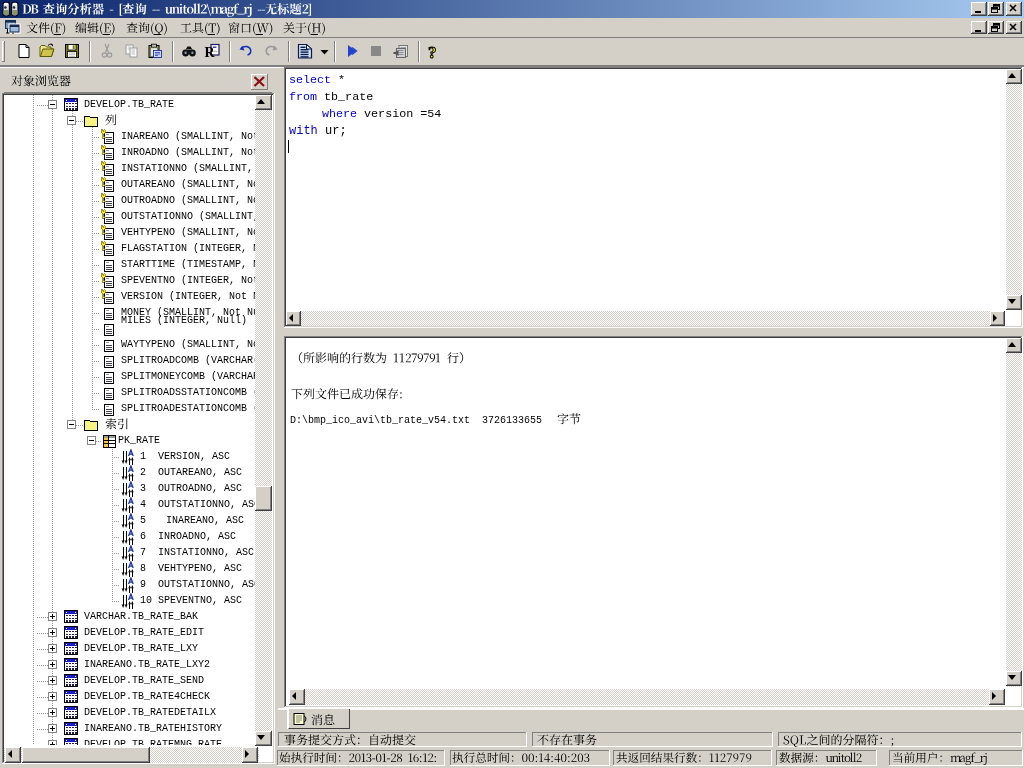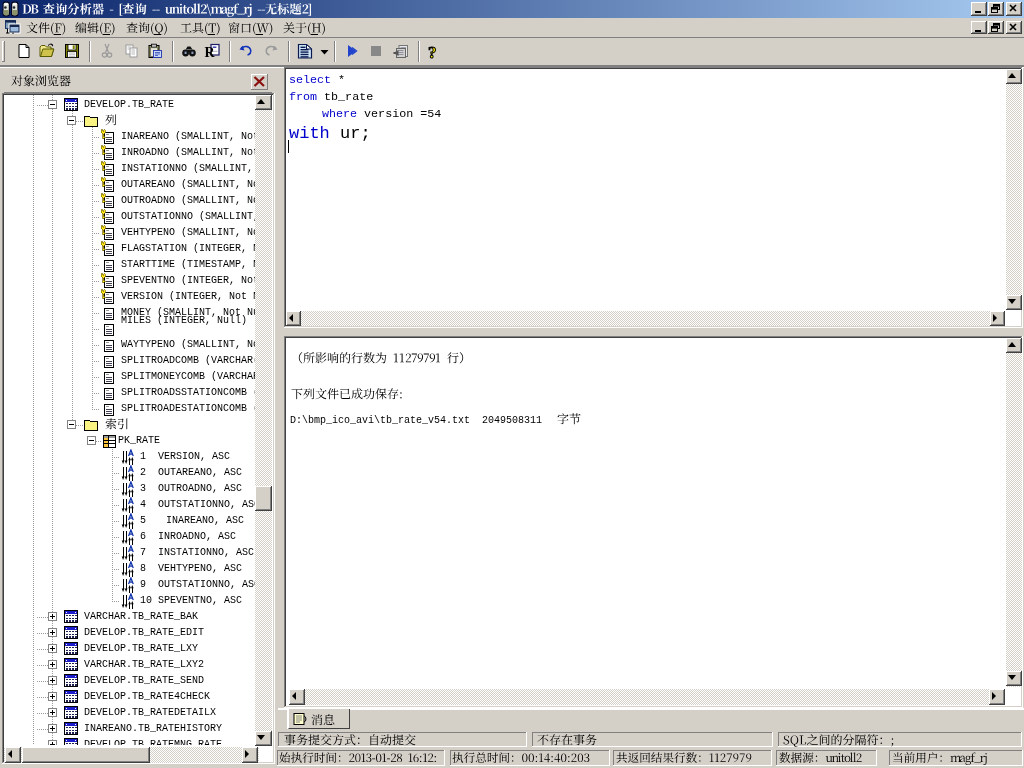--- a/index.html
+++ b/index.html
@@ -590,21 +590,21 @@
       </div>
 <div class="hdot" style="left:33px;top:570px;width:12px"></div>
 <div class="a" style="left:0;top:0">
         <div class="a" style="left:44px;top:565px;width:7px;height:7px;background:#fff;border:1px solid #848484">
           <div class="a" style="left:1px;top:3px;width:5px;height:1px;background:#000"></div>
           <div class="a" style="left:3px;top:1px;width:1px;height:5px;background:#000"></div>
         </div>
         <svg class="a" style="left:59px;top:562px" width="16" height="16">
           <use href="#tbl"></use>
         </svg>
-        <div class="a mono" style="left:80px;top:564px">VARCHAR.TB_RATE_LXY2</div>
+        <div class="a mono" style="left:80px;top:564px">INAREANO.TB_RATE_LXY2</div>
       </div>
 <div class="hdot" style="left:33px;top:586px;width:12px"></div>
 <div class="a" style="left:0;top:0">
         <div class="a" style="left:44px;top:581px;width:7px;height:7px;background:#fff;border:1px solid #848484">
           <div class="a" style="left:1px;top:3px;width:5px;height:1px;background:#000"></div>
           <div class="a" style="left:3px;top:1px;width:1px;height:5px;background:#000"></div>
         </div>
         <svg class="a" style="left:59px;top:578px" width="16" height="16">
           <use href="#tbl"></use>
         </svg>
@@ -684,21 +684,21 @@
         <path d="M2 1 L6 5 L2 9 Z" fill="#000"></path>
       </svg>
     </div>
 <div class="a rais2" style="left:22px;top:747px;width:128px;height:16px"></div>
 <div class="a sunk2" style="left:284px;top:67px;width:739px;height:261px">
       <div style="position:absolute;left:2px;top:2px;width:735px;height:257px;background:#fff"></div>
     </div>
 <div class="a mono" style="left:289px;top:73px;font-size:11.7px;"><span style="color:#0000cc">select</span><span> *</span></div>
 <div class="a mono" style="left:289px;top:90px;font-size:11.7px;"><span style="color:#0000cc">from</span><span> tb_rate</span></div>
 <div class="a mono" style="left:289px;top:107px;font-size:11.7px;margin-left:33px;"><span style="color:#0000cc">where</span><span> version =54</span></div>
-<div class="a mono" style="left:289px;top:124px;font-size:17px;text-align:right;"><span style="color:#0000cc">with</span><span> ur;</span></div>
+<div class="a mono" style="left:289px;top:124px;font-size:12px;text-align:right;"><span style="color:#0000cc">with</span><span> ur;</span></div>
 <div class="a" style="left:288px;top:140px;width:1px;height:13px;background:#000"></div>
 <div class="a track" style="left:1006px;top:69px;width:16px;height:241px"></div>
 <div class="a rais2" style="left:1006px;top:69px;width:16px;height:15px">
       <svg width="10" height="10" style="position:absolute;left:1px;top:2px">
         <path d="M5 2 L9 7 L1 7 Z" fill="#000"></path>
       </svg>
     </div>
 <div class="a rais2" style="left:1006px;top:295px;width:16px;height:15px">
       <svg width="10" height="10" style="position:absolute;left:1px;top:2px">
         <path d="M1 2 L9 2 L5 7 Z" fill="#000"></path>
@@ -717,21 +717,21 @@
     </div>
 <div class="a sunk2" style="left:284px;top:336px;width:739px;height:372px">
       <div style="position:absolute;left:2px;top:2px;width:735px;height:368px;background:#fff"></div>
     </div>
 <div style="position:absolute;left:291px;top:352px;"><svg width="182" height="16" viewBox="0 0 182 16">
         <path d="M11.2 0.4 11 0.1C9.4 1.2 7.8 2.9 7.8 5.8C7.8 8.7 9.4 10.3 11 11.4L11.2 11.1C9.9 10 8.6 8.3 8.6 5.8C8.6 3.2 9.9 1.5 11.2 0.4ZM22.6 3.5 22.1 4.2H19.3V1.7C20.6 1.6 21.9 1.4 22.8 1.2C23.1 1.3 23.3 1.3 23.4 1.2L22.4 0.2C21.7 0.6 20.5 1 19.4 1.4L18.6 1.1V4.4C18.6 6.8 18.2 9.2 16.3 11.1L16.4 11.3C19 9.5 19.3 6.8 19.3 4.6H21.2V11.2H21.3C21.7 11.2 22 11 22 11V4.6H23.3C23.5 4.6 23.6 4.5 23.6 4.4C23.2 4 22.6 3.5 22.6 3.5ZM17.8 1 16.9 0.3C16.3 0.6 15.1 1.2 14.1 1.5L13.4 1.3V5C13.4 7.1 13.4 9.3 12.4 11.2L12.6 11.3C13.7 10 14 8.4 14.1 6.8H16.6V7.5H16.7C16.9 7.5 17.3 7.3 17.3 7.2V3.8C17.6 3.8 17.8 3.7 17.8 3.6L16.9 2.8L16.5 3.3H14.2V1.8C15.3 1.6 16.5 1.3 17.3 1C17.5 1.1 17.7 1.1 17.8 1ZM14.2 6.4C14.2 6 14.2 5.5 14.2 5V3.7H16.6V6.4ZM35.6 7.5 34.5 6.9C33.3 8.7 31.7 10.1 29.9 11L30 11.2C32 10.4 33.8 9.2 35.1 7.6C35.4 7.7 35.5 7.6 35.6 7.5ZM35.3 4.2 34.2 3.6C33.3 4.9 32 6.1 30.8 7.1L30.9 7.3C32.4 6.5 33.8 5.4 34.9 4.3C35.1 4.4 35.2 4.3 35.3 4.2ZM35.1 1.1 34 0.5C33.1 1.7 31.9 2.8 30.8 3.7L30.9 3.9C32.3 3.2 33.6 2.2 34.6 1.2C34.9 1.3 35 1.2 35.1 1.1ZM27.1 8.8 26 8.3C25.7 9 25.1 10 24.5 10.6L24.6 10.8C25.4 10.3 26.2 9.6 26.6 8.9C26.9 9 27 8.9 27.1 8.8ZM28.6 8.4 28.5 8.5C29 8.8 29.6 9.5 29.7 10.1C30.5 10.6 31.1 9 28.6 8.4ZM30.5 4.2 30 4.8H28.2C28.6 4.6 28.7 3.9 27.4 3.7L27.2 3.7C27.5 4 27.6 4.4 27.6 4.7C27.7 4.8 27.8 4.8 27.8 4.8H24.5L24.6 5.2H31.2C31.4 5.2 31.5 5.1 31.5 5C31.1 4.6 30.5 4.2 30.5 4.2ZM29.5 1.1V2H26.2V1.1ZM26.2 4V3.6H29.5V4.1H29.6C29.9 4.1 30.2 3.9 30.2 3.9V1.2C30.5 1.2 30.7 1.1 30.8 1L29.8 0.3L29.4 0.8H26.2L25.5 0.4V4.2H25.6C25.9 4.2 26.2 4.1 26.2 4ZM26.2 3.2V2.3H29.5V3.2ZM29.5 6.3V7.4H26.2V6.3ZM28.2 10.1V7.7H29.5V8.3H29.6C29.8 8.3 30.2 8.1 30.2 8.1V6.4C30.4 6.3 30.6 6.3 30.6 6.2L29.7 5.5L29.4 5.9H26.3L25.5 5.6V8.3H25.6C25.9 8.3 26.2 8.2 26.2 8.1V7.7H27.5V10.1C27.5 10.3 27.4 10.3 27.3 10.3C27.1 10.3 26.3 10.3 26.3 10.3V10.4C26.7 10.5 26.9 10.6 27 10.7C27.1 10.8 27.2 11 27.2 11.2C28.1 11.1 28.2 10.7 28.2 10.1ZM39 2V7.2H37.6V2ZM36.9 1.7V9.1H37.1C37.4 9.1 37.6 8.9 37.6 8.8V7.5H39V8.5H39.1C39.4 8.5 39.7 8.3 39.7 8.2V2.1C40 2.1 40.1 2 40.2 1.9L39.3 1.2L38.9 1.7H37.7L36.9 1.3ZM42.5 4.3V8.7H42.6C42.9 8.7 43.1 8.6 43.1 8.5V7.7H44.5V8.4H44.6C44.8 8.4 45.1 8.3 45.2 8.2V4.8C45.3 4.7 45.5 4.6 45.5 4.6L44.8 4L44.4 4.3H43.2L42.5 4ZM43.1 7.3V4.7H44.5V7.3ZM43.3 0.3C43.2 0.9 43 1.8 42.8 2.5H41.5L40.7 2.1V11.2H40.8C41.1 11.2 41.4 11 41.4 10.9V2.8H46.2V10C46.2 10.2 46.2 10.3 46 10.3C45.7 10.3 44.5 10.2 44.5 10.2V10.4C45.1 10.5 45.3 10.5 45.5 10.7C45.7 10.8 45.7 11 45.8 11.3C46.9 11.1 47 10.8 47 10.1V2.9C47.2 2.9 47.4 2.8 47.5 2.7L46.5 2L46.1 2.5H43.2C43.5 2 43.9 1.3 44.2 0.8C44.4 0.8 44.6 0.7 44.7 0.5ZM54.5 4.9 54.4 4.9C55 5.6 55.7 6.6 55.9 7.4C56.7 8.1 57.4 6.2 54.5 4.9ZM52 0.6 50.7 0.3C50.6 0.9 50.4 1.8 50.3 2.4H49.9L49.1 2V10.9H49.2C49.5 10.9 49.8 10.7 49.8 10.6V9.6H52.3V10.5H52.4C52.7 10.5 53.1 10.3 53.1 10.2V2.9C53.3 2.8 53.5 2.7 53.6 2.7L52.7 1.9L52.2 2.4H50.7C51 1.9 51.3 1.3 51.6 0.8C51.8 0.8 51.9 0.7 52 0.6ZM52.3 2.7V5.7H49.8V2.7ZM49.8 6.1H52.3V9.3H49.8ZM56.5 0.6 55.2 0.3C54.8 2.1 54.1 4 53.3 5.1L53.5 5.3C54.1 4.6 54.7 3.7 55.2 2.7H58.2C58.1 6.8 57.9 9.6 57.5 10C57.3 10.2 57.2 10.2 57 10.2C56.7 10.2 55.8 10.1 55.3 10L55.3 10.3C55.8 10.3 56.3 10.5 56.5 10.6C56.7 10.8 56.7 11 56.7 11.2C57.3 11.2 57.8 11.1 58.1 10.7C58.7 10 58.9 7.3 59 2.8C59.2 2.8 59.4 2.8 59.5 2.7L58.5 1.8L58 2.4H55.4C55.6 1.9 55.8 1.4 56 0.9C56.3 0.9 56.4 0.8 56.5 0.6ZM63.5 0.3C62.9 1.3 61.7 2.7 60.6 3.6L60.7 3.8C62 3 63.4 1.9 64.1 1C64.4 1.1 64.5 1 64.5 0.9ZM65.2 1.4 65.3 1.7H70.8C70.9 1.7 71.1 1.7 71.1 1.5C70.7 1.2 70.1 0.7 70.1 0.7L69.5 1.4ZM63.6 2.8C62.9 4 61.6 5.9 60.4 7L60.5 7.2C61.2 6.7 61.8 6.2 62.4 5.6V11.3H62.5C62.9 11.3 63.2 11.1 63.2 11V5.2C63.4 5.1 63.5 5.1 63.6 5L63.2 4.8C63.6 4.4 63.9 3.9 64.2 3.5C64.5 3.6 64.6 3.5 64.7 3.4ZM64.5 4.1 64.6 4.5H68.5V10C68.5 10.2 68.4 10.2 68.2 10.2C67.9 10.2 66.2 10.1 66.2 10.1V10.3C66.9 10.4 67.3 10.5 67.5 10.6C67.7 10.7 67.8 11 67.9 11.2C69.1 11.1 69.3 10.6 69.3 10V4.5H71.3C71.5 4.5 71.6 4.4 71.6 4.3C71.2 3.9 70.6 3.4 70.6 3.4L70 4.1ZM78.1 1 77 0.6C76.8 1.3 76.5 2 76.3 2.4L76.5 2.6C76.8 2.2 77.3 1.7 77.6 1.2C77.9 1.3 78 1.2 78.1 1ZM73.2 0.8 73 0.8C73.4 1.2 73.8 1.9 73.8 2.4C74.5 2.9 75.2 1.5 73.2 0.8ZM75.5 6.1C75.8 6.2 75.9 6.1 76 5.9L74.9 5.6C74.7 5.9 74.5 6.3 74.3 6.8H72.5L72.6 7.1H74.1C73.8 7.7 73.5 8.3 73.2 8.6C73.9 8.8 74.8 9.1 75.6 9.4C74.8 10.1 73.9 10.7 72.6 11.1L72.7 11.2C74.2 10.9 75.3 10.4 76.1 9.7C76.5 9.9 76.8 10.2 77 10.5C77.6 10.7 77.9 9.8 76.6 9.2C77.1 8.6 77.4 8 77.7 7.2C78 7.2 78.1 7.2 78.2 7.1L77.4 6.3L76.9 6.8H75.1ZM76.9 7.1C76.7 7.8 76.4 8.4 76 8.9C75.5 8.8 74.9 8.6 74.1 8.5C74.4 8.1 74.7 7.6 74.9 7.1ZM80.8 0.6 79.5 0.3C79.2 2.4 78.6 4.6 77.9 6.1L78.1 6.2C78.5 5.7 78.8 5.1 79.1 4.5C79.3 5.8 79.7 7.1 80.2 8.2C79.5 9.3 78.5 10.3 77 11.1L77.1 11.2C78.6 10.6 79.8 9.8 80.6 8.8C81.2 9.8 81.9 10.6 82.9 11.3C83 10.9 83.3 10.7 83.6 10.7L83.7 10.6C82.5 10 81.7 9.2 81 8.3C81.9 6.9 82.3 5.3 82.6 3.3H83.4C83.5 3.3 83.7 3.3 83.7 3.1C83.3 2.8 82.7 2.3 82.7 2.3L82.1 3H79.7C80 2.3 80.2 1.6 80.3 0.9C80.6 0.8 80.7 0.7 80.8 0.6ZM79.6 3.3H81.7C81.5 4.9 81.2 6.4 80.6 7.6C80 6.5 79.6 5.4 79.3 4.1ZM77.7 2.1 77.2 2.7H75.8V0.7C76.1 0.7 76.2 0.6 76.2 0.4L75.1 0.3V2.8L72.6 2.7L72.7 3.1H74.7C74.2 4.1 73.4 5 72.4 5.7L72.5 5.8C73.5 5.3 74.4 4.7 75.1 3.9V5.6H75.2C75.5 5.6 75.8 5.5 75.8 5.4V3.6C76.4 4 77 4.7 77.2 5.2C78 5.7 78.5 4.1 75.8 3.3V3.1H78.3C78.5 3.1 78.6 3 78.6 2.9C78.3 2.6 77.7 2.1 77.7 2.1ZM90.6 5.3 90.4 5.4C91 6.1 91.6 7.1 91.7 8C92.6 8.7 93.3 6.8 90.6 5.3ZM86.2 0.7 86.1 0.8C86.6 1.3 87.3 2.2 87.4 3C88.3 3.6 89 1.8 86.2 0.7ZM90.5 0.7C90.8 0.7 90.9 0.6 90.9 0.4L89.6 0.3C89.6 1.4 89.6 2.5 89.5 3.6H84.8L84.9 3.9H89.4C89.1 6.5 88 8.9 84.5 11L84.7 11.2C88.7 9.2 89.9 6.6 90.3 3.9H94.1C93.9 6.9 93.6 9.6 93.1 10.1C93 10.2 92.9 10.2 92.6 10.2C92.3 10.2 91.1 10.1 90.4 10L90.4 10.2C91 10.3 91.7 10.5 92 10.6C92.2 10.8 92.2 11 92.2 11.2C92.9 11.2 93.4 11.1 93.8 10.7C94.4 10 94.7 7.2 94.8 4C95.1 4 95.3 3.9 95.4 3.8L94.4 3L93.9 3.6H90.3C90.5 2.6 90.5 1.7 90.5 0.7ZM102.9 10.3 107.1 10.3V10L105.6 9.8L105.6 7.6V3.5L105.6 1.6L105.4 1.5L102.8 2.1V2.5L104.6 2.2V7.6L104.5 9.8L102.9 10ZM108.9 10.3 113.1 10.3V10L111.6 9.8L111.6 7.6V3.5L111.6 1.6L111.4 1.5L108.8 2.1V2.5L110.6 2.2V7.6L110.5 9.8L108.9 10ZM114.8 10.3H120.1V9.5H115.4C116.2 8.7 116.9 7.9 117.2 7.5C119 5.7 119.8 4.8 119.8 3.7C119.8 2.3 118.9 1.4 117.3 1.4C116.1 1.4 115 2 114.8 3.3C114.8 3.5 115 3.6 115.3 3.6C115.5 3.6 115.7 3.5 115.8 3L116.1 2C116.4 1.8 116.7 1.8 117 1.8C118.1 1.8 118.8 2.5 118.8 3.7C118.8 4.7 118.2 5.6 117 7.1C116.4 7.8 115.6 8.7 114.8 9.7ZM121.8 10.3H122.7L125.9 2.1V1.6H120.7V2.4H125.3L121.8 10.2ZM127.3 10.5C130.4 9.7 132.1 7.5 132.1 4.9C132.1 2.7 131 1.4 129.3 1.4C127.8 1.4 126.6 2.5 126.6 4.2C126.6 5.8 127.7 6.8 129.2 6.8C129.9 6.8 130.5 6.6 131 6.1C130.6 8 129.4 9.4 127.2 10.2ZM131 5.7C130.6 6.1 130.1 6.3 129.5 6.3C128.4 6.3 127.6 5.5 127.6 4.1C127.6 2.6 128.4 1.8 129.3 1.8C130.3 1.8 131.1 2.8 131.1 4.9C131.1 5.2 131.1 5.4 131 5.7ZM133.8 10.3H134.7L137.9 2.1V1.6H132.7V2.4H137.3L133.8 10.2ZM139.3 10.5C142.4 9.7 144.1 7.5 144.1 4.9C144.1 2.7 143 1.4 141.3 1.4C139.8 1.4 138.6 2.5 138.6 4.2C138.6 5.8 139.7 6.8 141.2 6.8C141.9 6.8 142.5 6.6 143 6.1C142.6 8 141.4 9.4 139.2 10.2ZM143 5.7C142.6 6.1 142.1 6.3 141.5 6.3C140.4 6.3 139.6 5.5 139.6 4.1C139.6 2.6 140.4 1.8 141.3 1.8C142.3 1.8 143.1 2.8 143.1 4.9C143.1 5.2 143.1 5.4 143 5.7ZM144.9 10.3 149.1 10.3V10L147.6 9.8L147.6 7.6V3.5L147.6 1.6L147.4 1.5L144.8 2.1V2.5L146.6 2.2V7.6L146.5 9.8L144.9 10ZM159.5 0.3C158.9 1.3 157.7 2.7 156.6 3.6L156.7 3.8C158 3 159.4 1.9 160.1 1C160.4 1.1 160.5 1 160.5 0.9ZM161.2 1.4 161.3 1.7H166.8C166.9 1.7 167.1 1.7 167.1 1.5C166.7 1.2 166.1 0.7 166.1 0.7L165.5 1.4ZM159.6 2.8C158.9 4 157.6 5.9 156.4 7L156.5 7.2C157.2 6.7 157.8 6.2 158.4 5.6V11.3H158.5C158.9 11.3 159.2 11.1 159.2 11V5.2C159.4 5.1 159.5 5.1 159.6 5L159.2 4.8C159.6 4.4 159.9 3.9 160.2 3.5C160.5 3.6 160.6 3.5 160.7 3.4ZM160.5 4.1 160.6 4.5H164.5V10C164.5 10.2 164.4 10.2 164.2 10.2C163.9 10.2 162.2 10.1 162.2 10.1V10.3C162.9 10.4 163.3 10.5 163.5 10.6C163.7 10.7 163.8 11 163.9 11.2C165.1 11.1 165.3 10.6 165.3 10V4.5H167.3C167.5 4.5 167.6 4.4 167.6 4.3C167.2 3.9 166.6 3.4 166.6 3.4L166 4.1ZM169 0.1 168.8 0.4C170.1 1.5 171.4 3.2 171.4 5.8C171.4 8.3 170.1 10 168.8 11.1L169 11.4C170.6 10.3 172.2 8.7 172.2 5.8C172.2 2.9 170.6 1.2 169 0.1Z" fill="#000"></path>
       </svg></div>
 <div style="position:absolute;left:291px;top:388px;"><svg width="116" height="16" viewBox="0 0 116 16">
         <path d="M10.4 0.5 9.7 1.3H0.5L0.6 1.7H5.3V11.2H5.5C5.8 11.2 6.1 11 6.1 11V4.3C7.4 5 9.1 6.2 9.7 7.2C10.9 7.7 10.9 5.4 6.1 4.1V1.7H11.2C11.4 1.7 11.5 1.6 11.5 1.5C11.1 1.1 10.4 0.5 10.4 0.5ZM19.7 1.3V8.8H19.8C20.1 8.8 20.4 8.6 20.4 8.5V1.7C20.7 1.7 20.8 1.6 20.8 1.4ZM22.1 0.5V10C22.1 10.2 22 10.3 21.8 10.3C21.5 10.3 20.1 10.2 20.1 10.2V10.4C20.7 10.4 21 10.5 21.2 10.7C21.4 10.8 21.5 11 21.5 11.3C22.7 11.1 22.8 10.7 22.8 10.1V1C23.1 1 23.2 0.8 23.3 0.7ZM12.6 1.3 12.7 1.6H15C14.7 3.6 13.6 5.7 12.4 7.2L12.5 7.4C13.2 6.8 13.7 6.1 14.2 5.4C14.8 5.9 15.3 6.6 15.5 7.1C16.3 7.6 16.8 6 14.4 5.2C14.7 4.8 14.9 4.4 15.1 3.9H17.6C16.9 6.9 15.4 9.6 12.6 11.1L12.8 11.3C16.2 9.8 17.7 7.1 18.5 4.1C18.8 4 18.9 4 19 3.9L18.1 3.1L17.6 3.6H15.3C15.6 3 15.8 2.3 16 1.6H18.9C19.1 1.6 19.2 1.6 19.3 1.4C18.9 1.1 18.2 0.5 18.2 0.5L17.6 1.3ZM28.9 0.3 28.8 0.4C29.4 0.9 30.1 1.8 30.3 2.5C31.2 3.1 31.8 1.2 28.9 0.3ZM32.4 3.2C32 4.9 31.2 6.4 30.1 7.7C28.8 6.6 27.8 5.1 27.3 3.2ZM34.4 2.1 33.7 2.9H24.6L24.7 3.2H27C27.5 5.3 28.4 6.9 29.6 8.2C28.3 9.4 26.6 10.4 24.5 11.1L24.6 11.3C26.9 10.7 28.7 9.8 30 8.7C31.3 9.9 32.8 10.7 34.7 11.3C34.8 10.8 35.2 10.6 35.6 10.6L35.6 10.5C33.7 10 32 9.3 30.6 8.2C32 6.8 32.9 5.2 33.4 3.2H35.2C35.3 3.2 35.4 3.2 35.5 3C35.1 2.7 34.4 2.1 34.4 2.1ZM43.1 0.4V3H41.3C41.5 2.6 41.7 2 41.9 1.5C42.1 1.5 42.3 1.4 42.3 1.3L41.1 0.9C40.8 2.7 40.1 4.5 39.4 5.6L39.6 5.7C40.2 5.1 40.7 4.3 41.1 3.4H43.1V6.3H39.4L39.5 6.7H43.1V11.2H43.3C43.6 11.2 43.9 11.1 43.9 10.9V6.7H47.3C47.5 6.7 47.6 6.6 47.6 6.5C47.2 6.1 46.6 5.6 46.6 5.6L46 6.3H43.9V3.4H47C47.1 3.4 47.2 3.3 47.3 3.2C46.9 2.8 46.2 2.3 46.2 2.3L45.7 3H43.9V0.9C44.2 0.8 44.3 0.7 44.4 0.5ZM39.1 0.3C38.5 2.5 37.4 4.8 36.4 6.3L36.6 6.4C37.1 5.9 37.6 5.2 38.1 4.5V11.2H38.2C38.5 11.2 38.8 11.1 38.9 11V3.8C39.1 3.8 39.2 3.7 39.2 3.6L38.7 3.4C39.1 2.6 39.5 1.8 39.8 0.9C40.1 0.9 40.2 0.8 40.3 0.7ZM49.1 1.3 49.2 1.7H56.9V4.9H50.6V3.5C50.9 3.5 51 3.4 51 3.2L49.8 3.1V9.5C49.8 10.5 50.6 10.9 52 10.9H56.7C58.7 10.9 59.3 10.6 59.3 10.2C59.3 10 59.1 10 58.7 9.8L58.7 7.6H58.6C58.4 8.3 58.2 9.4 58 9.7C57.8 10.1 57.5 10.1 56.6 10.1H51.9C51.1 10.1 50.6 10 50.6 9.5V5.2H56.9V6.2H57C57.2 6.2 57.6 6 57.7 5.9V1.9C57.9 1.8 58.1 1.7 58.2 1.6L57.2 0.8L56.7 1.3ZM68 0.5 67.9 0.7C68.5 0.9 69.2 1.5 69.5 2C70.3 2.4 70.6 0.7 68 0.5ZM61.7 2.7V5.3C61.7 7.3 61.6 9.4 60.4 11.2L60.5 11.3C62.3 9.6 62.5 7.2 62.5 5.4H64.7C64.6 7.4 64.5 8.4 64.2 8.7C64.2 8.8 64.1 8.8 63.9 8.8C63.7 8.8 63.1 8.7 62.7 8.7V8.9C63 9 63.4 9 63.5 9.2C63.6 9.3 63.7 9.5 63.7 9.7C64.1 9.7 64.5 9.6 64.7 9.3C65.2 9 65.3 7.8 65.4 5.4C65.7 5.4 65.8 5.4 65.9 5.3L65 4.5L64.5 5H62.5V3H66.4C66.6 5 67 6.7 67.7 8.1C66.8 9.3 65.7 10.3 64.3 11L64.4 11.2C65.9 10.6 67.1 9.7 68 8.7C68.5 9.5 69.1 10.1 69.9 10.6C70.5 11 71.2 11.4 71.5 11C71.6 10.9 71.5 10.7 71.2 10.3L71.4 8.5L71.2 8.4C71.1 8.9 70.8 9.5 70.7 9.8C70.6 10 70.5 10 70.3 9.9C69.5 9.4 69 8.8 68.5 8.1C69.3 7 69.9 5.9 70.2 4.7C70.6 4.8 70.7 4.7 70.7 4.5L69.5 4.2C69.2 5.3 68.8 6.4 68.2 7.4C67.6 6.1 67.3 4.6 67.2 3H71.2C71.3 3 71.4 3 71.5 2.8C71.1 2.5 70.4 2 70.4 2L69.8 2.7H67.2C67.1 2 67.1 1.4 67.1 0.8C67.4 0.7 67.5 0.6 67.5 0.4L66.3 0.3C66.3 1.1 66.3 1.9 66.4 2.7H62.6L61.7 2.3ZM80.2 0.5 79 0.4C79 1.4 79 2.3 79 3.3H76.7L76.8 3.6H79C78.8 6.6 78.2 9.2 75 11.1L75.2 11.3C78.9 9.4 79.6 6.8 79.8 3.6H82.2C82.1 7.1 81.8 9.6 81.4 10C81.2 10.2 81.1 10.2 80.9 10.2C80.6 10.2 79.7 10.1 79.2 10.1L79.1 10.3C79.6 10.4 80.2 10.5 80.3 10.6C80.5 10.8 80.6 11 80.6 11.2C81.1 11.2 81.6 11 82 10.7C82.6 10 82.9 7.5 83 3.7C83.3 3.7 83.4 3.6 83.5 3.5L82.6 2.7L82.1 3.3H79.8C79.8 2.5 79.8 1.7 79.8 0.8C80.1 0.8 80.2 0.7 80.2 0.5ZM76.6 1.3 76 2H72.6L72.7 2.3H74.5V7.6C73.6 7.9 72.9 8.1 72.4 8.2L73.1 9.2C73.2 9.1 73.3 9 73.3 8.9C75.3 8 76.8 7.2 77.8 6.7L77.7 6.5L75.3 7.4V2.3H77.3C77.4 2.3 77.6 2.3 77.6 2.1C77.2 1.8 76.6 1.3 76.6 1.3ZM94.5 5.4 93.9 6.1H91.8V4.4H93.5V5H93.7C93.9 5 94.3 4.8 94.3 4.7V1.5C94.6 1.5 94.8 1.4 94.8 1.3L93.9 0.5L93.4 1H89.5L88.7 0.6V5.1H88.8C89.1 5.1 89.5 4.9 89.5 4.9V4.4H91.1V6.1H87.3L87.4 6.4H90.6C89.9 8 88.7 9.4 87.2 10.4L87.3 10.6C88.9 9.8 90.2 8.7 91.1 7.4V11.3H91.2C91.6 11.3 91.8 11.1 91.8 11V6.7C92.6 8.4 93.7 9.6 95 10.4C95.1 10 95.4 9.8 95.7 9.8L95.7 9.7C94.3 9.1 92.8 7.8 92 6.4H95.2C95.4 6.4 95.5 6.4 95.6 6.2C95.1 5.9 94.5 5.4 94.5 5.4ZM93.5 1.4V4.1H89.5V1.4ZM87.1 3.6 86.7 3.4C87.1 2.6 87.5 1.8 87.8 0.9C88 0.9 88.2 0.8 88.2 0.7L87 0.3C86.4 2.5 85.4 4.8 84.3 6.3L84.5 6.4C85 5.9 85.5 5.3 86 4.6V11.3H86.1C86.4 11.3 86.7 11.1 86.7 11V3.8C87 3.8 87.1 3.7 87.1 3.6ZM106.2 1.5 105.6 2.2H101C101.2 1.7 101.4 1.3 101.6 0.8C101.9 0.9 102 0.8 102 0.6L100.8 0.3C100.6 0.9 100.4 1.5 100.1 2.2H96.8L96.9 2.6H100C99.2 4.3 98.1 6.1 96.5 7.4L96.7 7.5C97.4 7 98.1 6.5 98.7 5.8V11.2H98.8C99.1 11.2 99.4 10.9 99.4 10.8V5.3C99.6 5.2 99.8 5.1 99.8 5L99.4 4.9C100 4.1 100.5 3.3 100.8 2.6H107C107.1 2.6 107.3 2.5 107.3 2.4C106.9 2 106.2 1.5 106.2 1.5ZM106.2 6.2 105.6 6.9H104V6.2C104.2 6.1 104.4 6 104.4 5.9L104.1 5.8C104.8 5.4 105.6 4.9 106.1 4.5C106.4 4.5 106.5 4.5 106.6 4.4L105.7 3.5L105.2 4H100.8L100.9 4.4H105.1C104.7 4.8 104.2 5.4 103.7 5.8L103.2 5.7V6.9H100.1L100.2 7.3H103.2V10.1C103.2 10.2 103.1 10.3 102.9 10.3C102.6 10.3 101.3 10.2 101.3 10.2V10.4C101.9 10.5 102.2 10.6 102.4 10.7C102.6 10.8 102.6 11 102.7 11.3C103.8 11.1 104 10.8 104 10.1V7.3H106.9C107.1 7.3 107.2 7.2 107.2 7.1C106.8 6.7 106.2 6.2 106.2 6.2ZM110 10.5C110.4 10.5 110.7 10.2 110.7 9.8C110.7 9.3 110.4 9 110 9C109.5 9 109.2 9.3 109.2 9.8C109.2 10.2 109.5 10.5 110 10.5ZM110 5.7C110.4 5.7 110.7 5.4 110.7 5C110.7 4.6 110.4 4.3 110 4.3C109.5 4.3 109.2 4.6 109.2 5C109.2 5.4 109.5 5.7 110 5.7Z" fill="#000"></path>
       </svg></div>
-<div class="a mono" style="left:290px;top:415px">D:\bmp_ico_avi\tb_rate_v54.txt  2049508311</div>
+<div class="a mono" style="left:290px;top:415px">D:\bmp_ico_avi\tb_rate_v54.txt  3726133655</div>
 <div style="position:absolute;left:557px;top:413px;"><svg width="26" height="16" viewBox="0 0 26 16">
         <path d="M5.2 0.3 5.1 0.3C5.6 0.7 6 1.4 6 1.9C6.9 2.5 7.6 0.8 5.2 0.3ZM2 1.5 1.8 1.5C1.9 2.3 1.4 3 0.9 3.3C0.7 3.4 0.5 3.7 0.6 3.9C0.8 4.3 1.2 4.3 1.5 4C1.9 3.8 2.2 3.3 2.2 2.5H10C9.9 3 9.6 3.5 9.4 3.9L9.6 4C10.1 3.6 10.7 3.1 11 2.7C11.3 2.6 11.4 2.6 11.5 2.5L10.6 1.6L10 2.1H2.2C2.1 2 2.1 1.7 2 1.5ZM10.4 6.1 9.8 6.9H6.4V5.8C6.7 5.8 6.8 5.7 6.8 5.5C7.6 5.2 8.4 4.7 9 4.3C9.2 4.3 9.3 4.3 9.4 4.2L8.5 3.3L8 3.9H2.6L2.7 4.2H7.8C7.4 4.6 6.9 5.1 6.4 5.5L5.6 5.4V6.9H0.6L0.7 7.2H5.6V10C5.6 10.2 5.5 10.3 5.3 10.3C5 10.3 3.5 10.2 3.5 10.2V10.4C4.2 10.5 4.5 10.5 4.7 10.7C4.9 10.8 5 11 5 11.3C6.2 11.1 6.4 10.7 6.4 10.1V7.2H11.1C11.3 7.2 11.4 7.2 11.4 7.1C11 6.7 10.4 6.1 10.4 6.1ZM15.7 1.8H12.5L12.5 2.2H15.7V3.8H15.8C16.1 3.8 16.5 3.7 16.5 3.6V2.2H19.4V3.8H19.6C19.9 3.8 20.2 3.6 20.2 3.5V2.2H23.2C23.4 2.2 23.5 2.1 23.5 2C23.1 1.6 22.5 1.1 22.5 1.1L21.9 1.8H20.2V0.6C20.5 0.6 20.6 0.4 20.6 0.3L19.4 0.2V1.8H16.5V0.6C16.8 0.6 16.9 0.4 16.9 0.3L15.7 0.2ZM17.7 11V4.7H21.2C21.1 6.9 21 8.1 20.8 8.4C20.7 8.5 20.6 8.5 20.4 8.5C20.2 8.5 19.4 8.4 19 8.4V8.6C19.4 8.7 19.8 8.8 20 8.9C20.2 9 20.2 9.3 20.2 9.5C20.7 9.5 21.1 9.4 21.4 9.1C21.8 8.7 21.9 7.3 21.9 4.8C22.2 4.8 22.3 4.7 22.4 4.6L21.5 3.9L21 4.3H13.2L13.4 4.7H16.9V11.3H17.1C17.5 11.3 17.7 11.1 17.7 11Z" fill="#000"></path>
       </svg></div>
 <div class="a track" style="left:1006px;top:338px;width:16px;height:349px"></div>
 <div class="a rais2" style="left:1006px;top:338px;width:16px;height:15px">
       <svg width="10" height="10" style="position:absolute;left:1px;top:2px">
         <path d="M5 2 L9 7 L1 7 Z" fill="#000"></path>
       </svg>
     </div>
 <div class="a rais2" style="left:1006px;top:671px;width:16px;height:15px">

